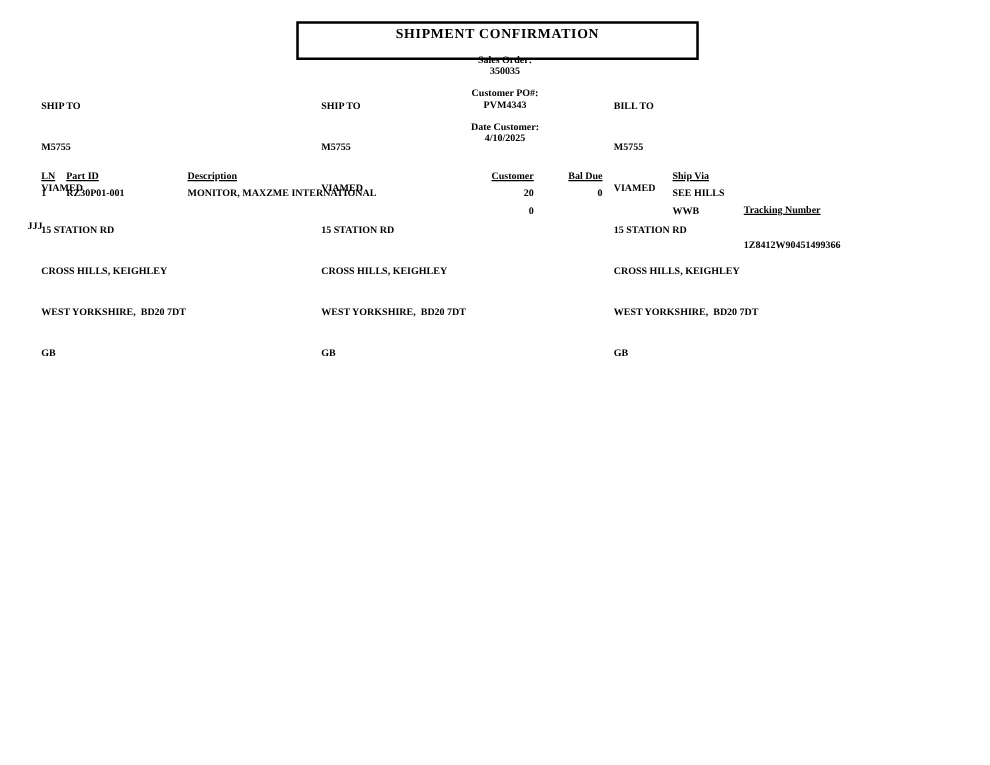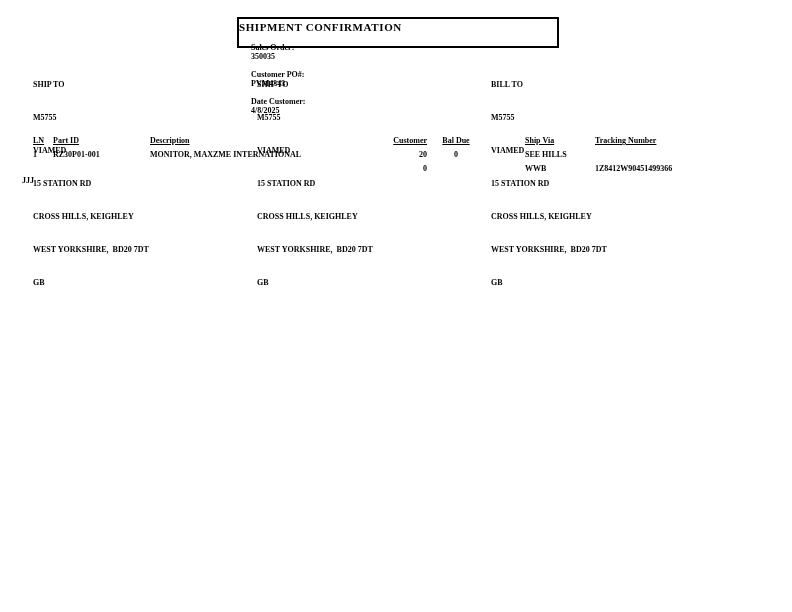--- a/index.html
+++ b/index.html
@@ -12,20 +12,21 @@
     color: #000000;
     font-family: "Liberation Serif", serif;
     overflow: hidden;
   }
   
   .hdr-box {
     position: absolute;
     left: 237px; top: 17px;
     width: 322px; height: 31px;
     border: 2px solid #000;
+    text-align: center;
   }
   .hdr-title {
     font-weight: bold;
     font-size: 11px;
     letter-spacing: 0.6px;
     margin-top: 2px;
     white-space: pre;
   }
   .hdr-meta {
     font-weight: bold;
@@ -56,23 +57,23 @@
     white-space: pre;
   }
   .th { text-decoration: underline; }
   .row-hdr { top: 136px; }
   .row-1   { top: 150px; }
   .row-2   { top: 164px; }
   .col-ln    { left: 33px;  width: 16px; }
   .col-part  { left: 53px;  width: 90px; }
   .col-desc  { left: 150px; width: 230px; }
   .col-ship  { left: 370px; width: 57px; text-align: right; }
-  .col-bal   { left: 430px; width: 52px; text-align: center; }
-  .col-via   { left: 525px; width: 64px; }
-  .col-trk   { left: 595px; width: 110px; }
+  .col-bal   { left: 430px; width: 52px; text-align: right; }
+  .col-via   { left: 538px; width: 64px; }
+  .col-trk   { left: 595px; width: 110px; margin-top: 27px; }
   .footer-marker {
     position: absolute;
     left: 22px; top: 176px;
     font-weight: bold;
     font-size: 8px;
   }
 </style>
 </head>
 <body>
 
@@ -81,21 +82,21 @@
   <div class="hdr-box">
     <div class="hdr-title">SHIPMENT CONFIRMATION</div>
     <div class="hdr-meta">
       <span>Sales Order:</span>
       <span>350035</span>
       <span class="gap-sm"></span>
       <span>Customer PO#:</span>
       <span>PVM4343</span>
       <span class="gap-lg"></span>
       <span>Date Customer:</span>
-      <span>4/8/2025</span>
+      <span>4/10/2025</span>
     </div>
   </div>
 
   <div class="addr addr-sold">
     <div>SHIP TO</div>
     <div>M5755</div>
     <div>VIAMED</div>
     <div>15 STATION RD</div>
     <div>CROSS HILLS, KEIGHLEY</div>
     <div>WEST YORKSHIRE,  BD20 7DT</div>

